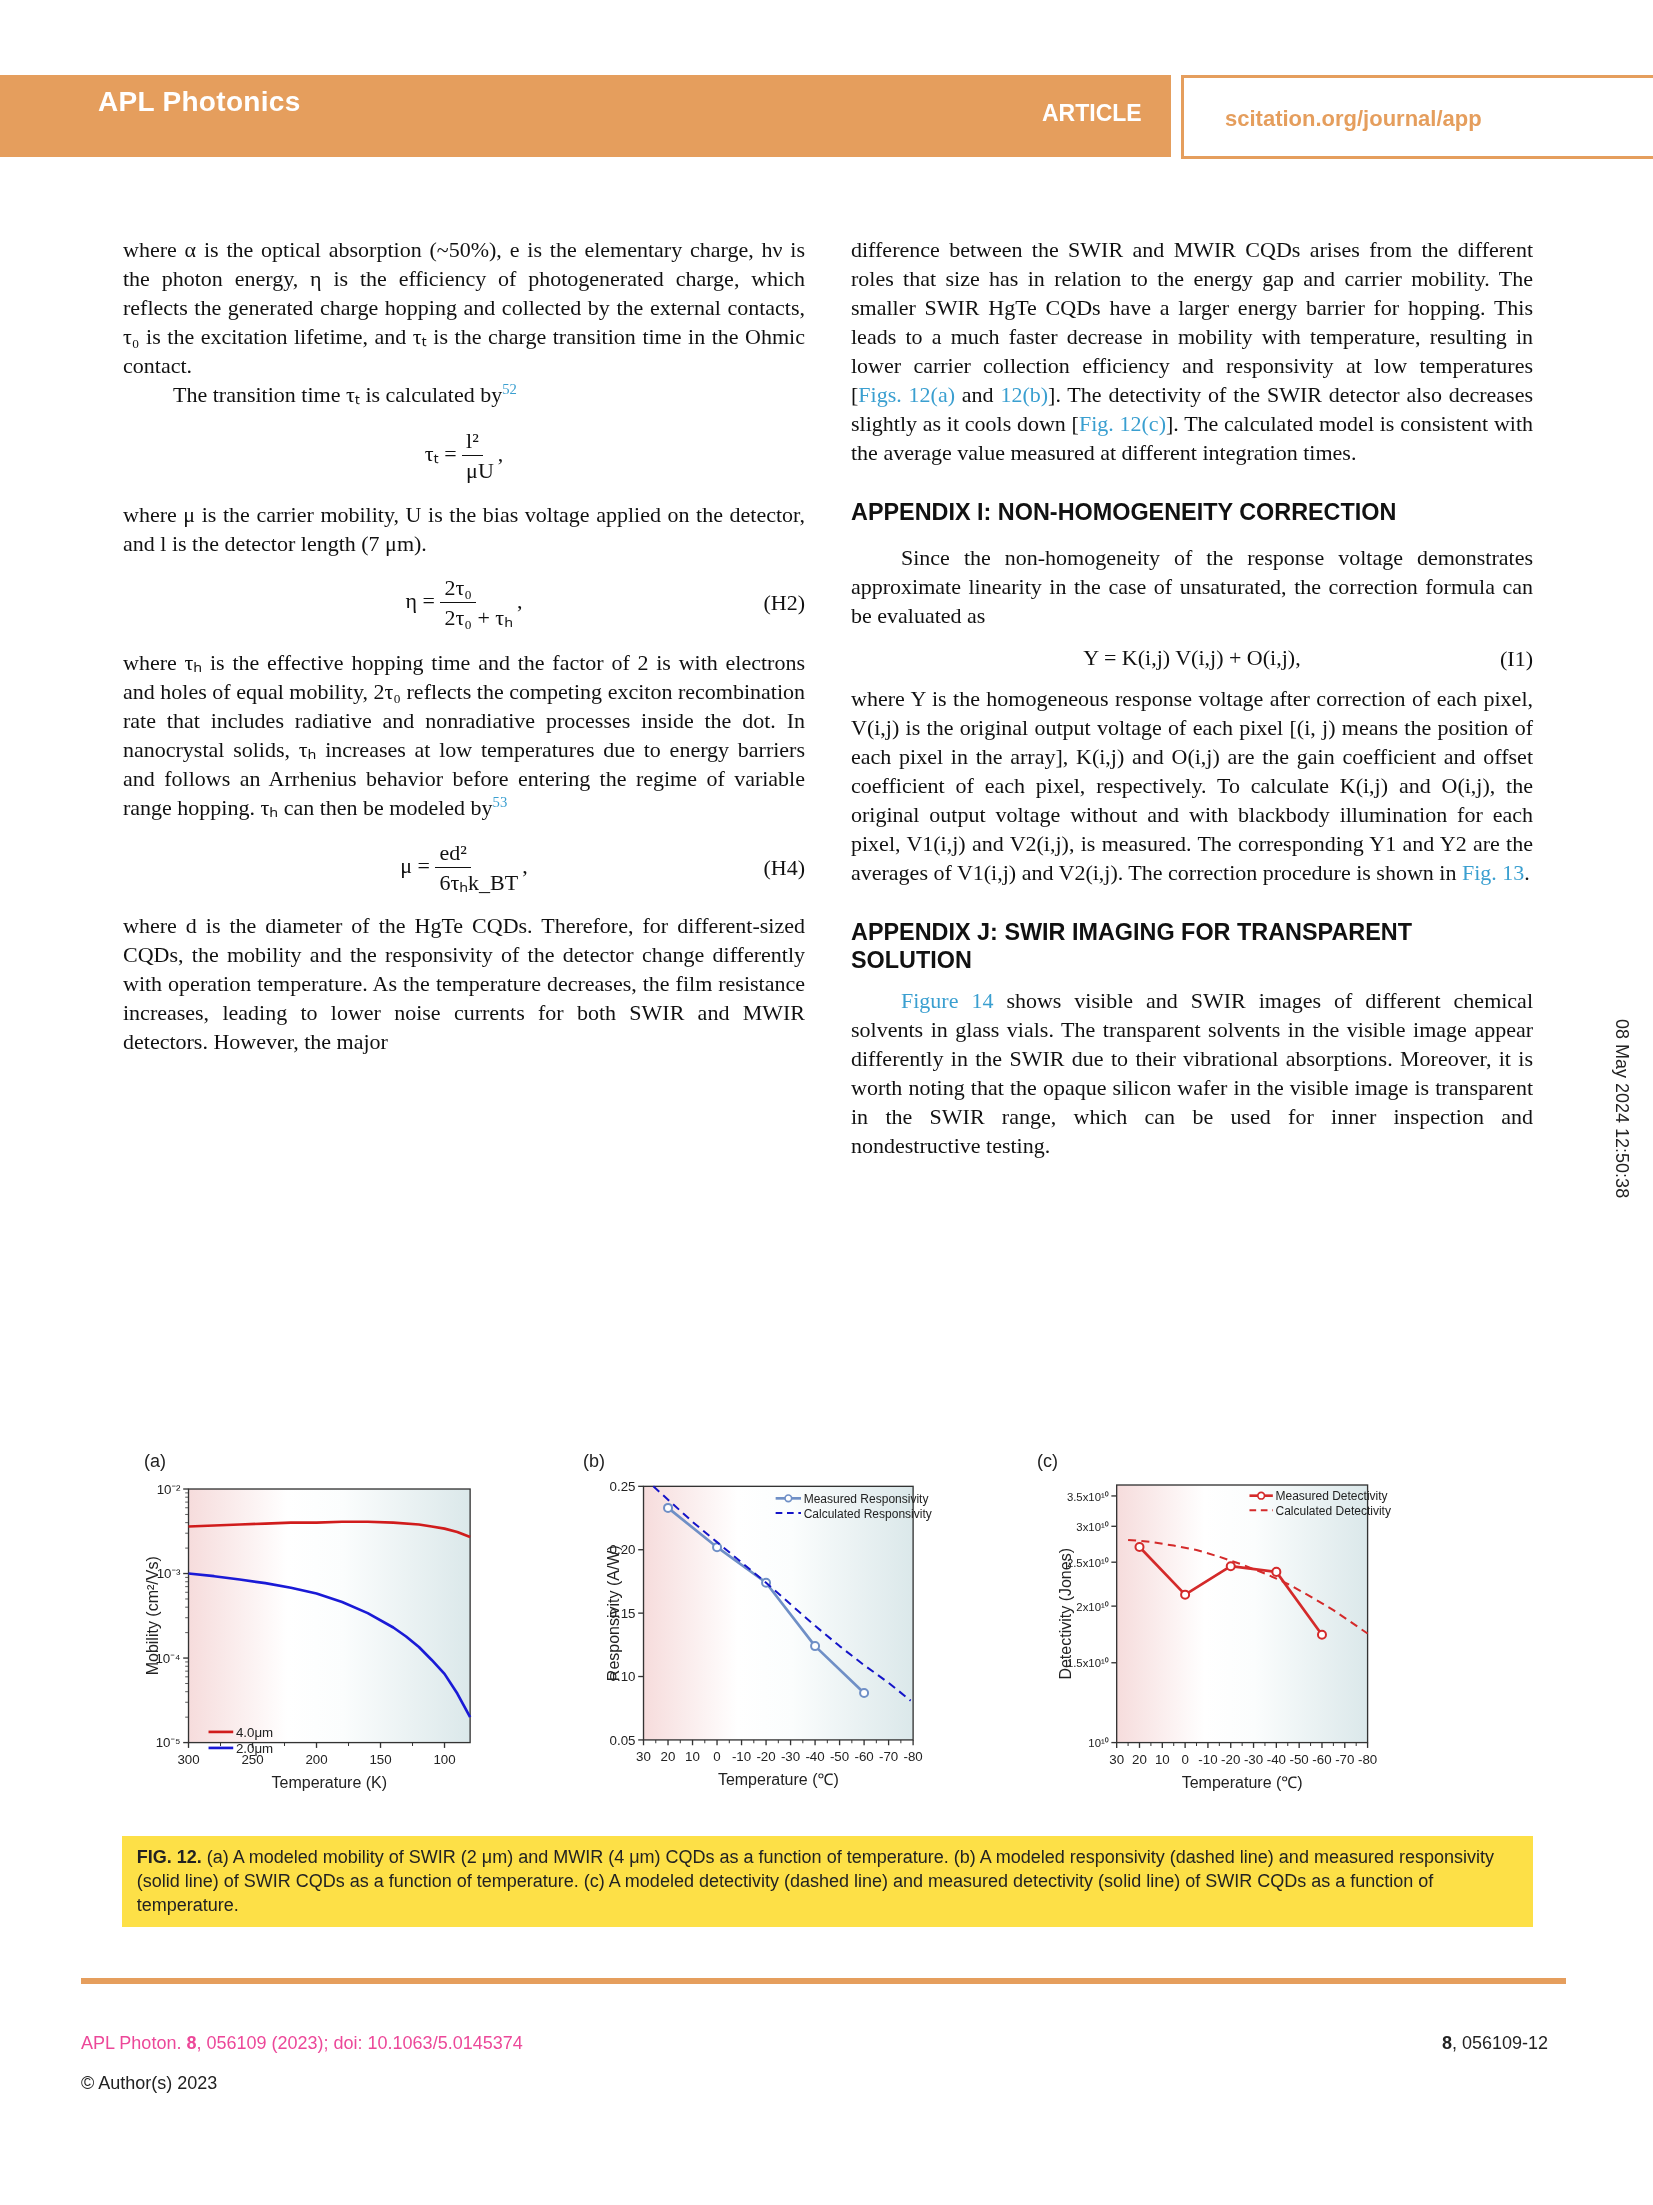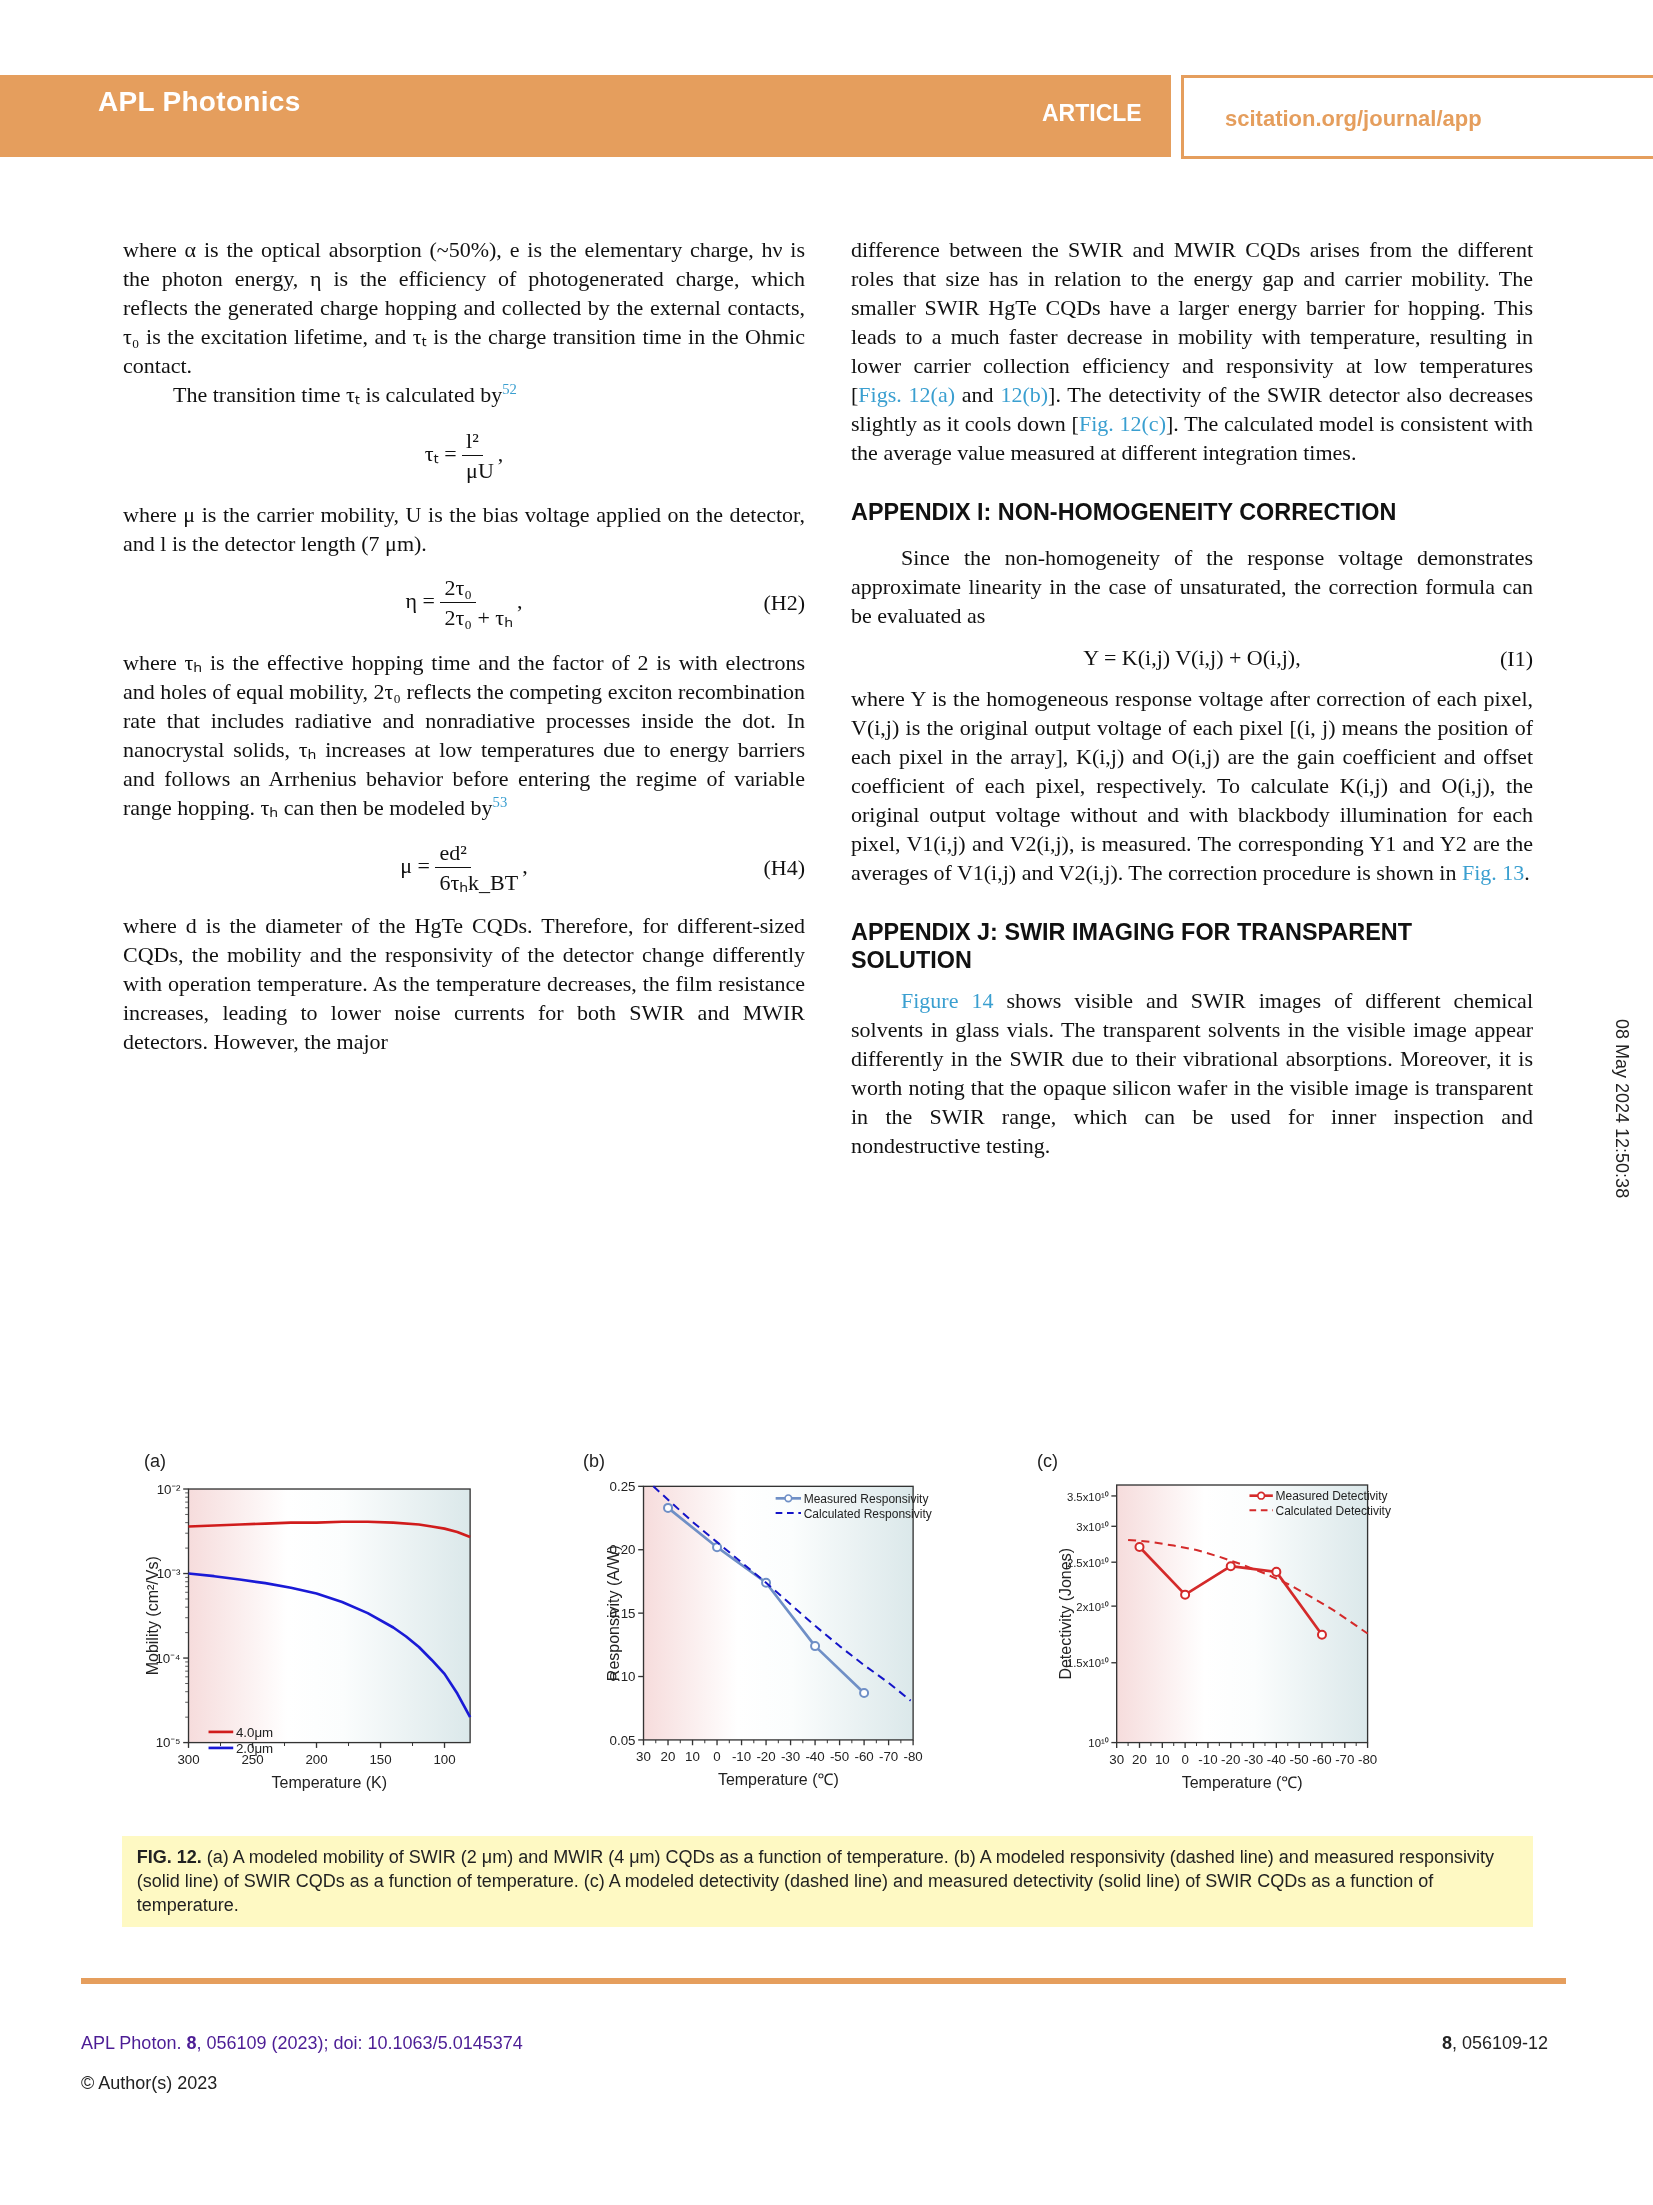--- a/index.html
+++ b/index.html
@@ -29,27 +29,27 @@
   .frac .den { padding:0 4px; }
   .sec-h { font-family:"Liberation Sans", sans-serif; font-weight:bold; font-size:23.4px; line-height:28px; margin:0; text-align:left; }
 
   .side-stamp { position:absolute; left:1612px; top:1019px; font-family:"Liberation Sans", sans-serif;
                 font-size:18px; color:#222; transform-origin:left top; transform:rotate(90deg) translate(0,-20px); white-space:nowrap; }
 
   .fig-label { position:absolute; font-family:"Liberation Sans", sans-serif; font-size:18px; color:#222; }
   svg.chart { position:absolute; overflow:visible; }
   svg.chart text { font-family:"Liberation Sans", sans-serif; fill:#222; }
 
-  .caption { position:absolute; left:122px; top:1836px; width:1411px; height:91px; background:#fef9c3;
+  .caption { position:absolute; left:122px; top:1836px; width:1411px; height:91px; background:#fde047;
              font-family:"Liberation Sans", sans-serif; font-size:18px; line-height:24px; color:#222;
              padding:9.4px 14.7px; box-sizing:border-box; }
   .caption b { font-weight:bold; }
 
   .foot-rule { position:absolute; left:81px; top:1978px; width:1485px; height:6px; background:#e59e5d; }
-  .foot-left { position:absolute; left:81px; top:2033px; font-family:"Liberation Sans", sans-serif; font-size:18px; color:#4c1d95;text-align:right; }
+  .foot-left { position:absolute; left:81px; top:2033px; font-family:"Liberation Sans", sans-serif; font-size:18px; color:#ec4899;text-align:right; }
   .foot-copy { position:absolute; left:81px; top:2073px; font-family:"Liberation Sans", sans-serif; font-size:18px; color:#222; }
   .foot-right { position:absolute; right:106px; top:2033px; font-family:"Liberation Sans", sans-serif; font-size:18px; color:#222; }
 </style>
 </head>
 <body>
 
 <div class="hdr-bar"></div>
 <div class="hdr-title">APL Photonics</div>
 <div class="hdr-article">ARTICLE</div>
 <div class="hdr-box"></div>

